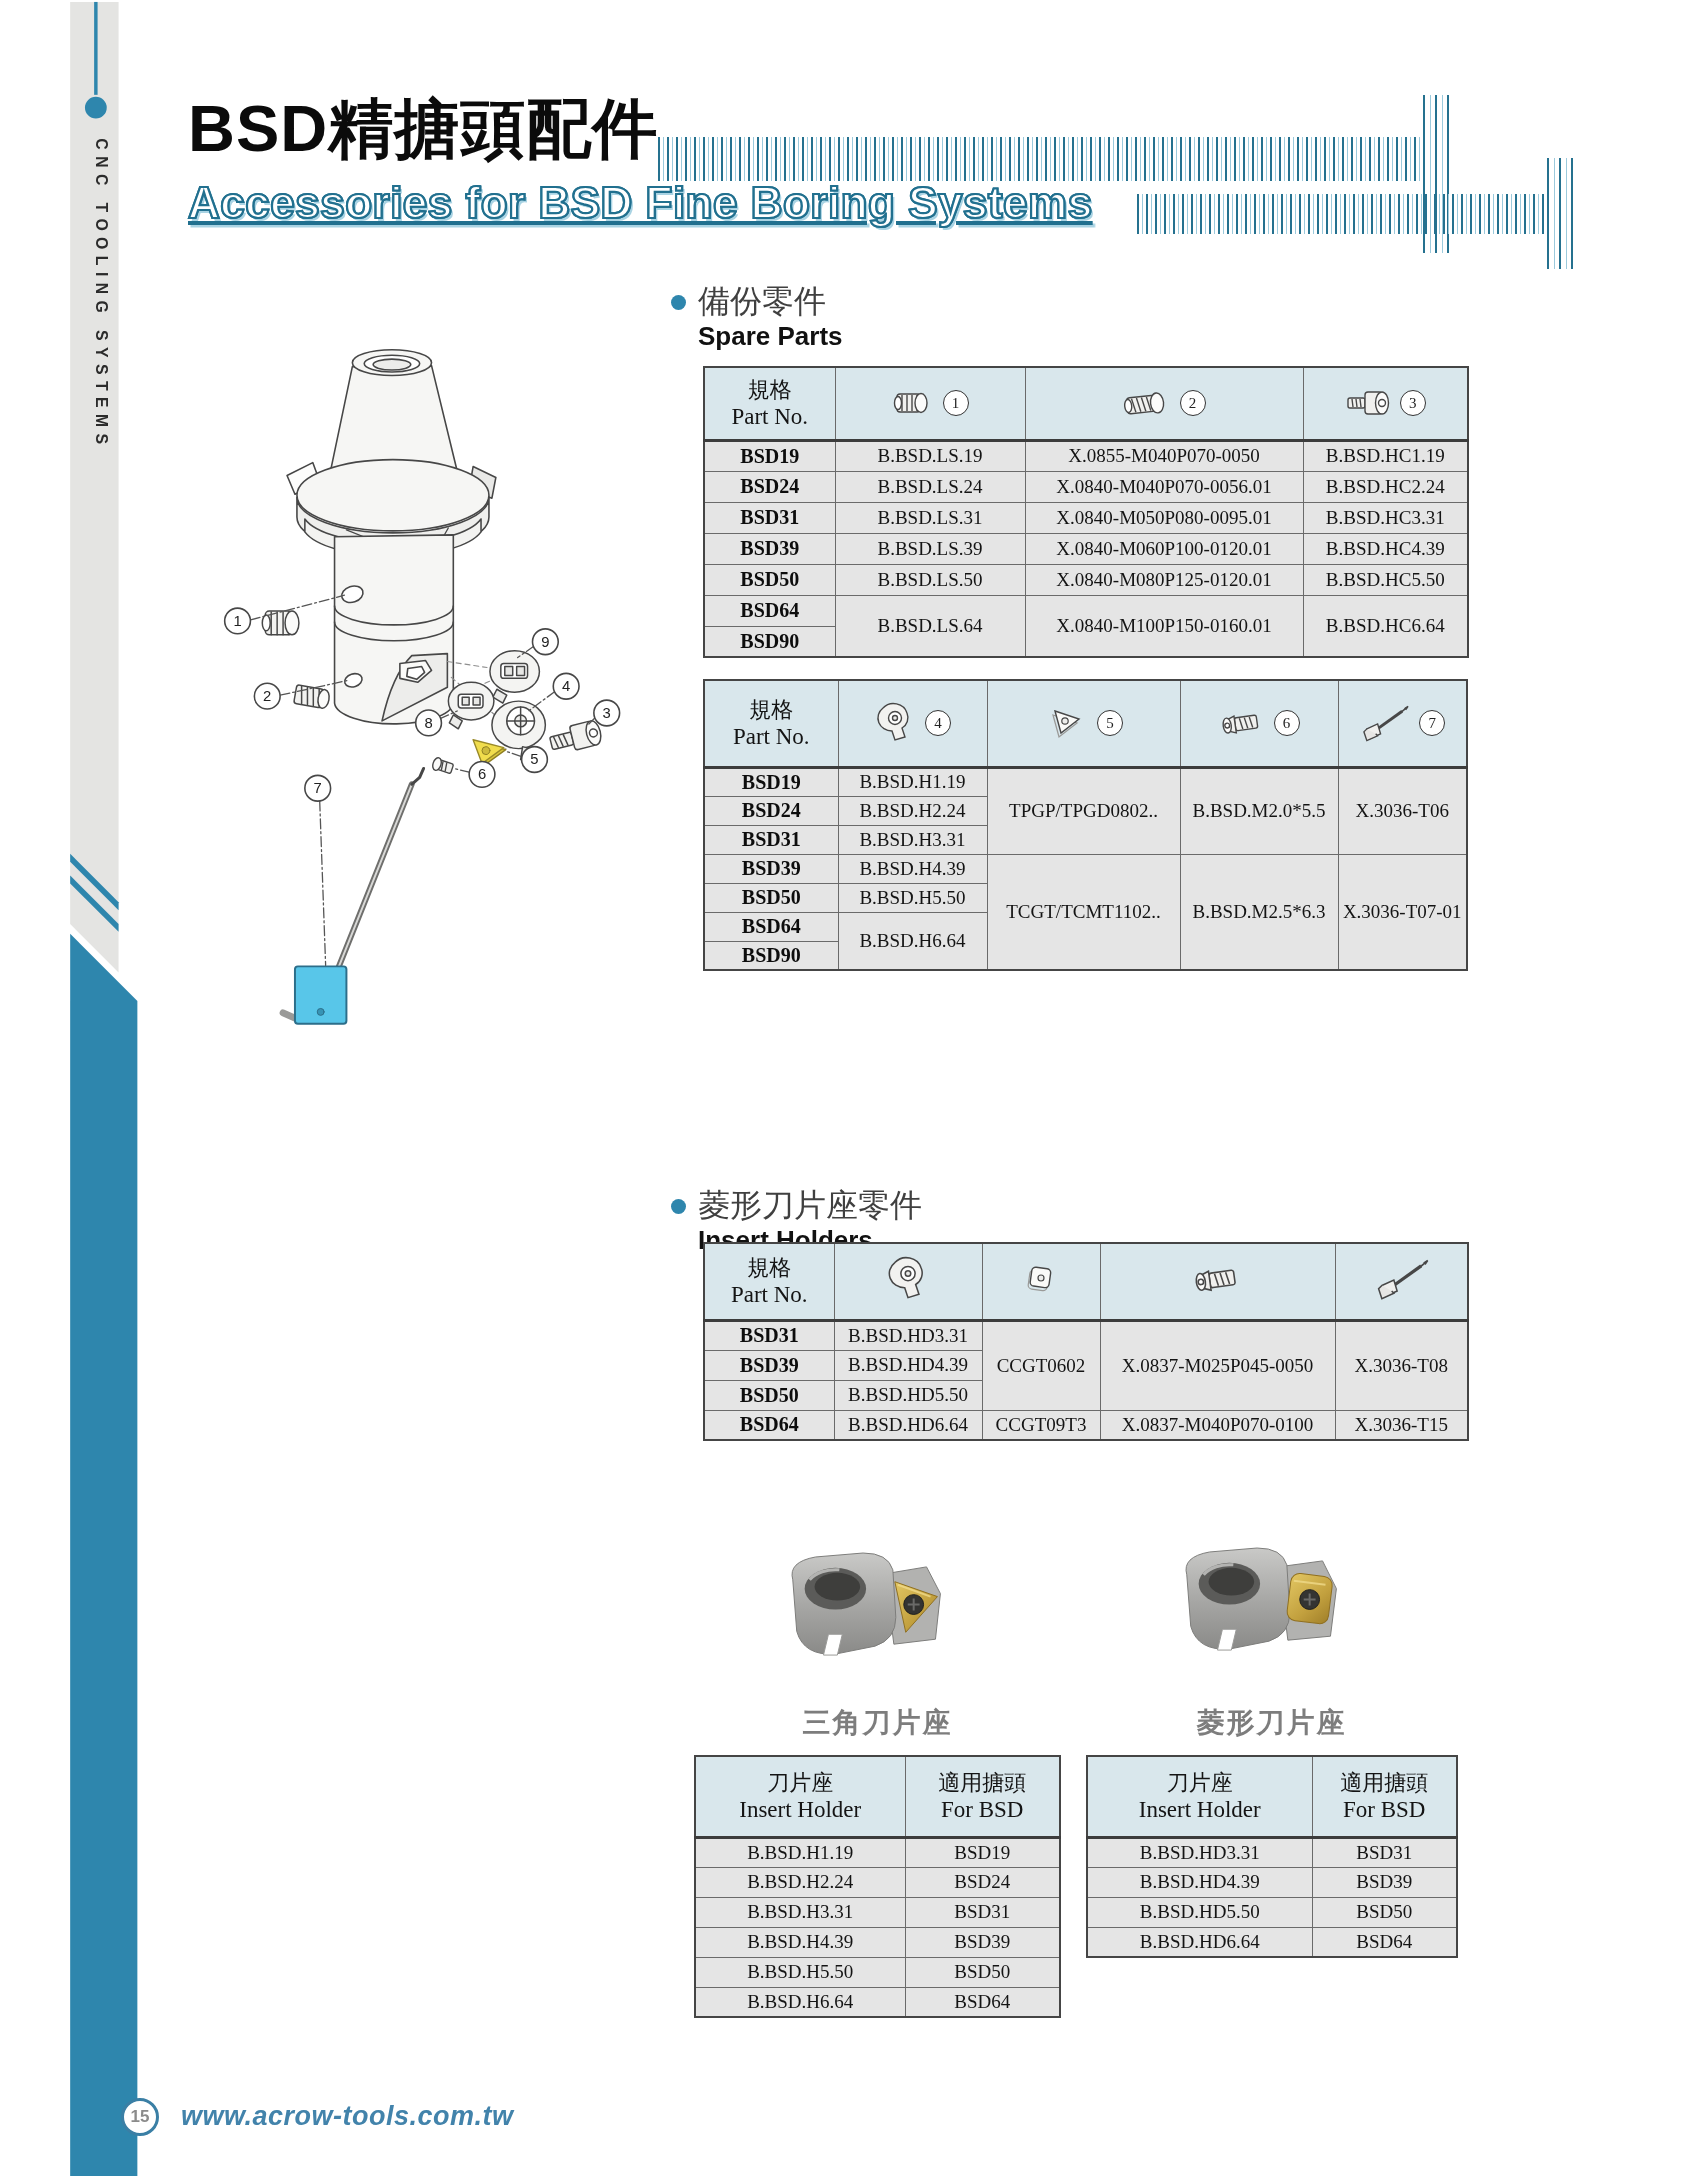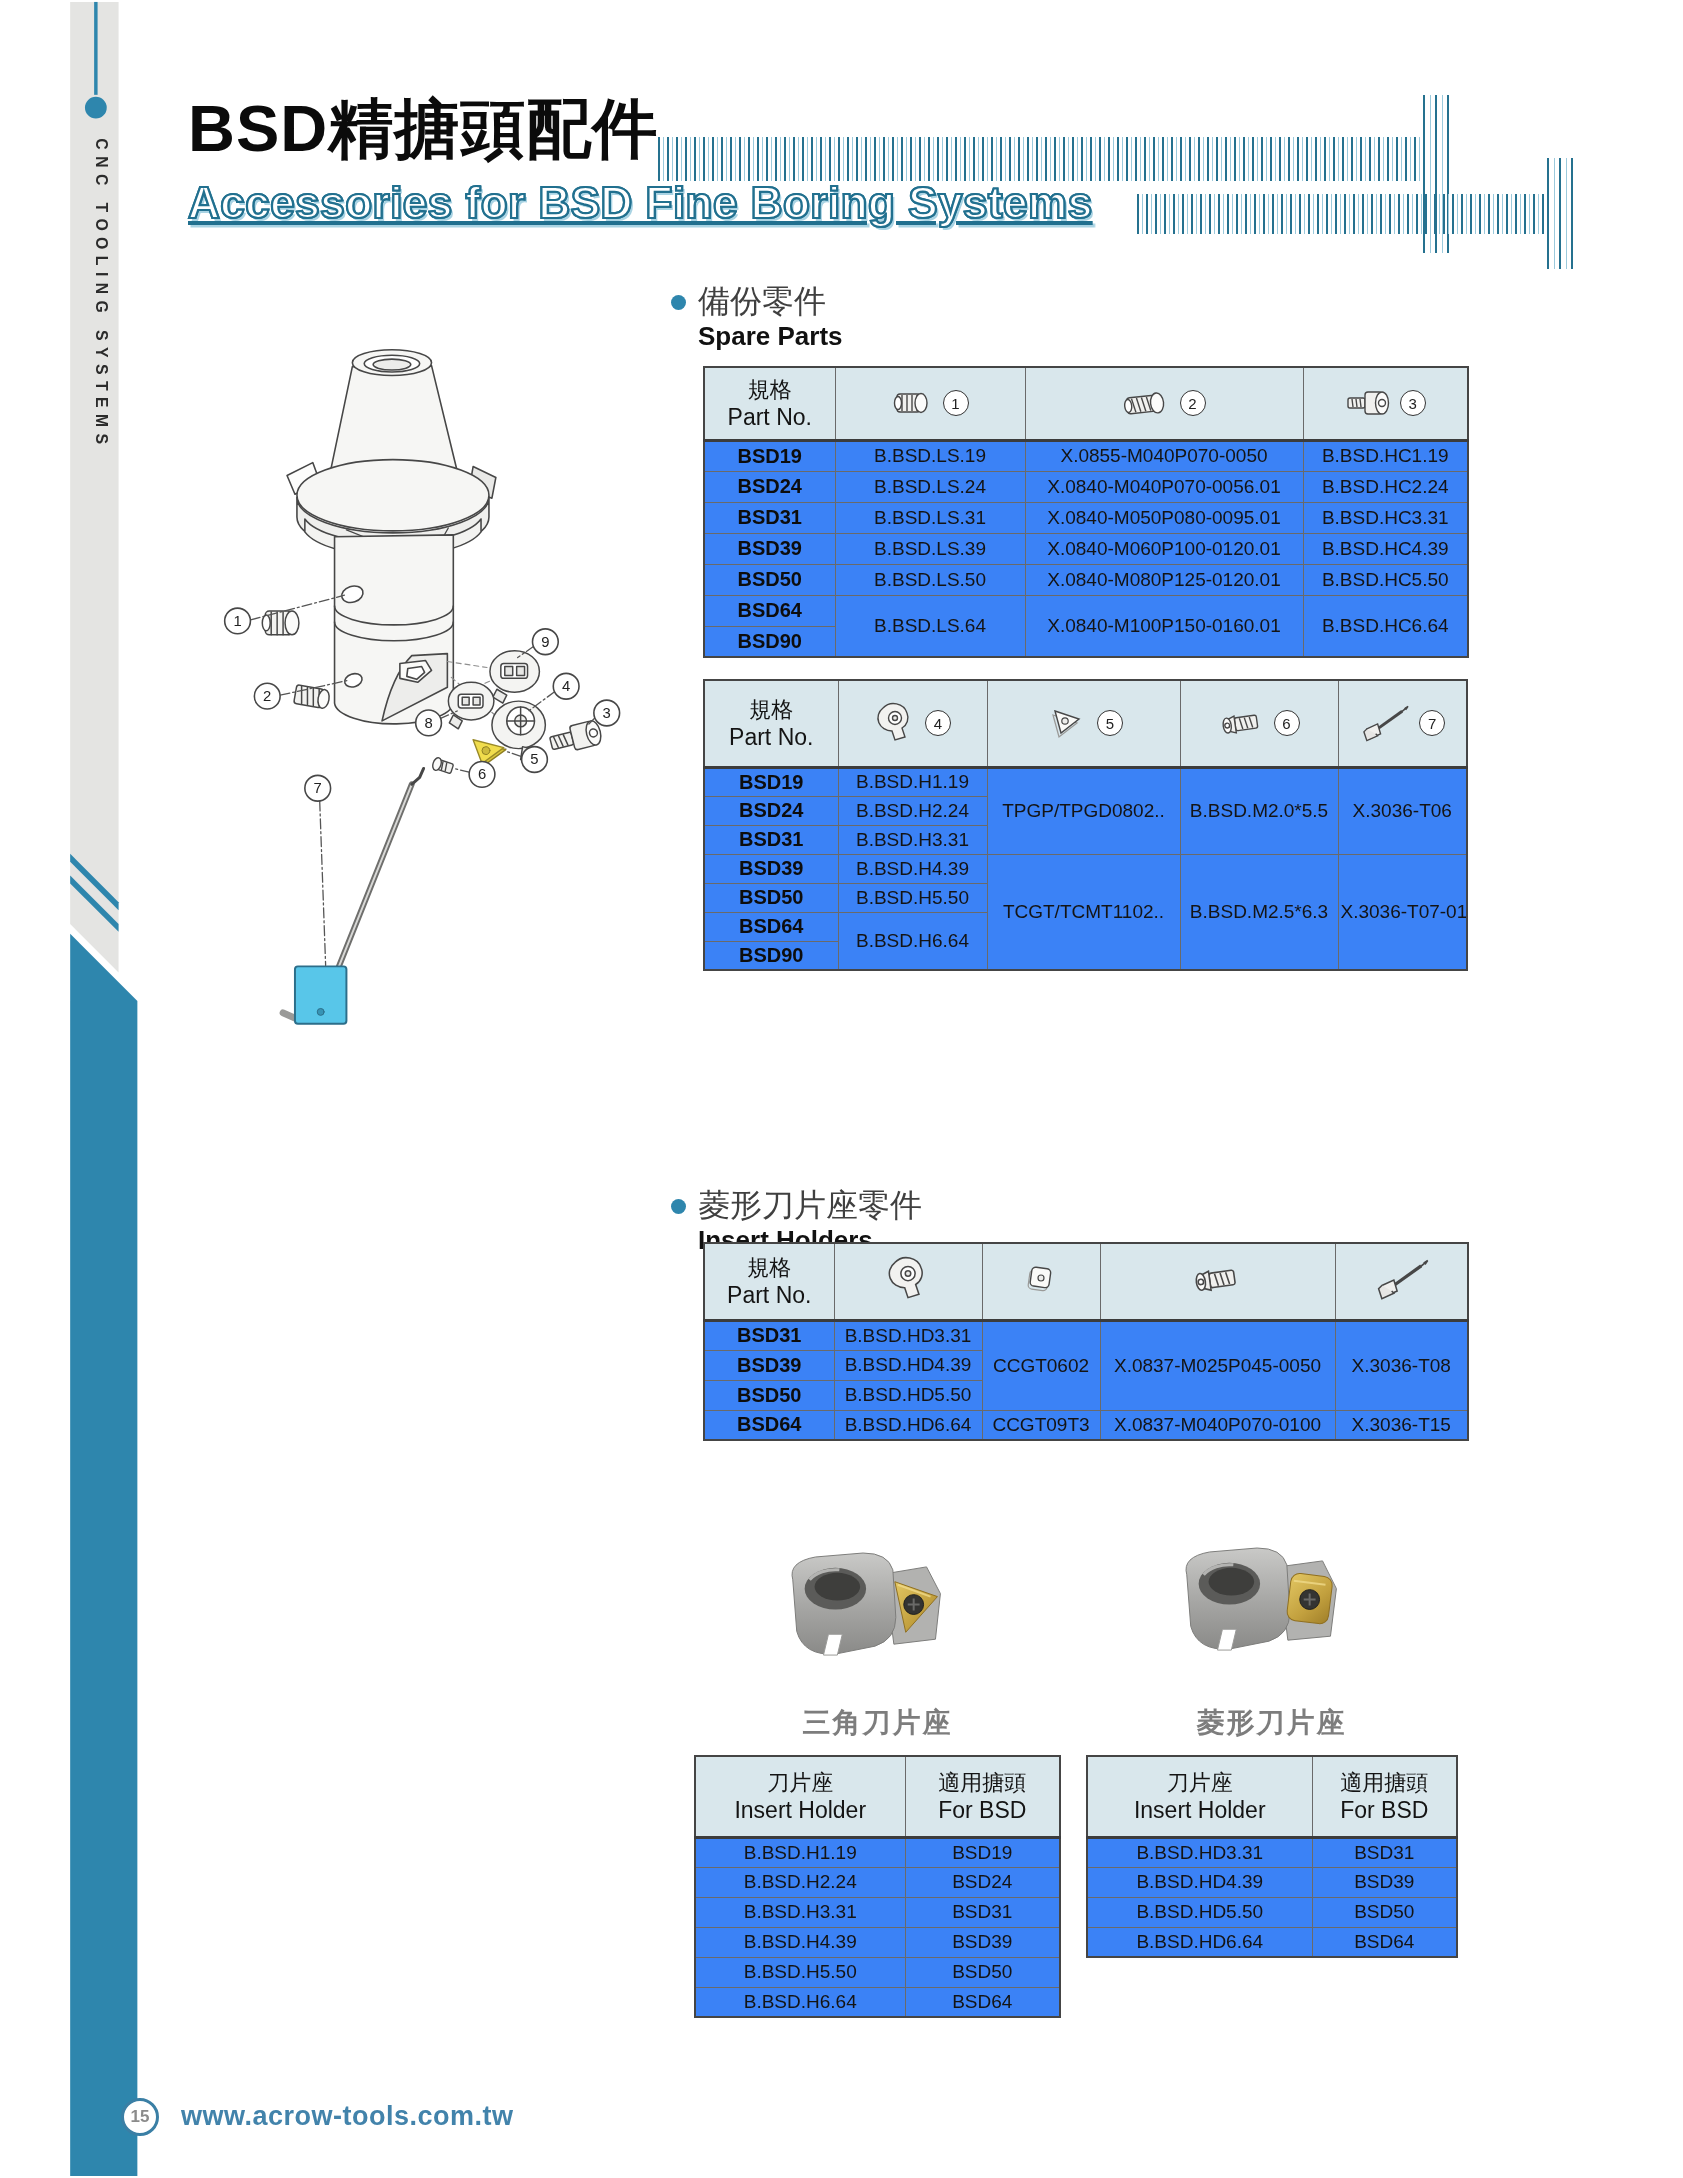--- a/index.html
+++ b/index.html
@@ -26,22 +26,22 @@
   .hatch-tall{
     background:repeating-linear-gradient(90deg,
       #25718f 0 2px, transparent 2px 7px,
       #9ccadc 7px 8.4px, transparent 8.4px 12px);
   }
   
   .bullet{width:15px;height:15px;border-radius:50%;background:#2e86ad;}
   .sec-zh{font-size:32px;color:#404040;white-space:nowrap;}
   .sec-en{font-size:26px;font-weight:bold;color:#111;white-space:nowrap;}
   
-  table{border-collapse:collapse;table-layout:fixed;background:#3b82f6;
-        border:2.5px solid #454545;}
+  table{border-collapse:collapse;table-layout:fixed;background:#e5e5e5;
+        border:2.5px solid #454545;font-family:Liberation Serif, serif;}
   th,td{border:1.5px solid #6a6a6a;text-align:center;vertical-align:middle;
         padding:0 2px;overflow:hidden;white-space:nowrap;}
   th{background:#d9e7ec;font-weight:normal;}
   thead th{border-bottom:3px solid #3c3c3c;}
   td{font-size:19px;color:#141414;}
   td.pn{font-weight:bold;font-size:20px;color:#0d0d0d;}
   .hdr-zh{font-size:22px;line-height:28px;}
   .hdr-en{font-size:23px;line-height:26px;}
   .t1 tr{height:31px;} .t1 thead tr{height:73px;}
   .t2 tr{height:29px;} .t2 thead tr{height:87px;}
@@ -56,21 +56,21 @@
   
   .photo-caption{font-size:28px;font-weight:600;color:#7d7d7d;width:297px;
                  text-align:center;letter-spacing:2px;margin-top:11px;}
   .page-badge{
     left:121px;top:2098px;width:38px;height:38px;border-radius:50%;
     border:3.5px solid #3a7fa5;background:#fff;display:flex;align-items:center;
     justify-content:center;font-size:17px;font-weight:bold;color:#8b8b8b;
     box-sizing:border-box;
   }
   .website{left:181px;top:2101px;font-size:27px;font-weight:bold;
-           color:#4283ab;letter-spacing:0.5px;}
+           font-style:italic;color:#4283ab;letter-spacing:0.5px;}
   svg text{font-family:"Liberation Sans",sans-serif;}
 </style>
 </head>
 <body>
 
 <svg class="abs" style="left:0;top:0" width="168" height="2178" viewBox="0 0 170 2200">
   <polygon points="71,0 120,0 120,982 71,933" fill="#e4e4e2"></polygon>
   <polygon points="71,862 120,911 120,919 71,870" fill="#2e86ad"></polygon>
   <polygon points="71,884 120,933 120,941 71,892" fill="#2e86ad"></polygon>
   <polygon points="71,943 139,1011 139,2200 71,2200" fill="#2e86ad"></polygon>

